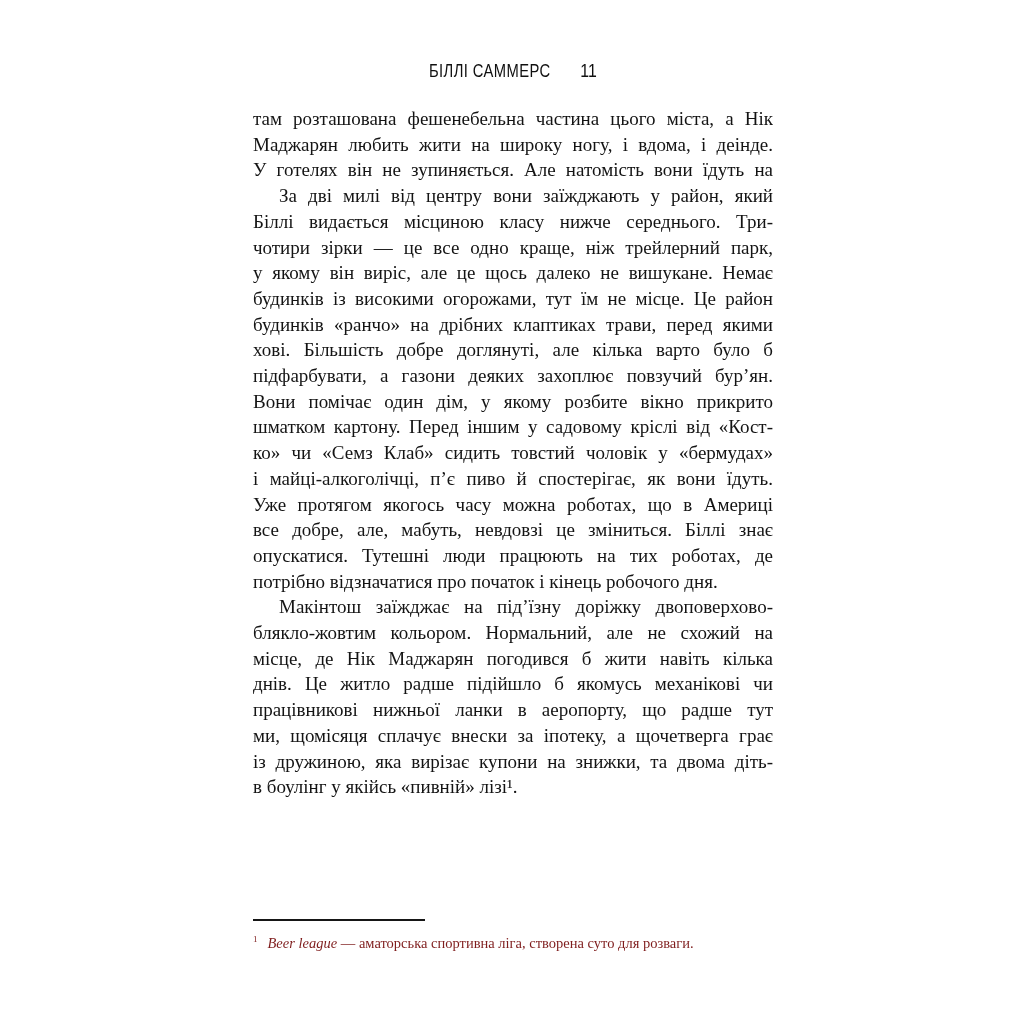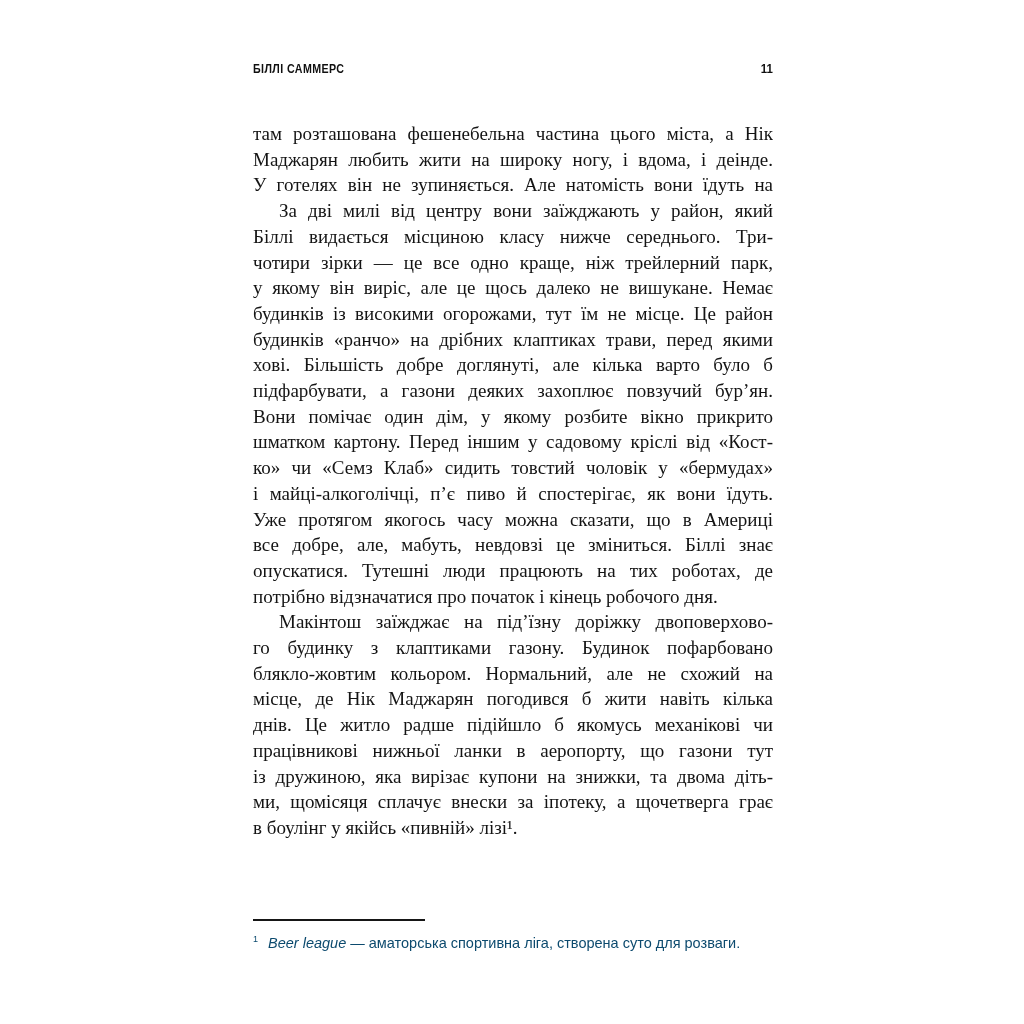--- a/index.html
+++ b/index.html
@@ -10,40 +10,40 @@
     background: #ffffff;
     overflow: hidden;
     color: #161616;
   }
   .header {
     position: absolute;
     top: 61px;
     left: 253px;
     width: 520px;
     display: flex;
-    justify-content: space-between;
+    justify-content: center;
     align-items: baseline;
     font-family: "Liberation Sans", sans-serif;
-    font-weight: 700;
-    font-size: 13px;
+    font-weight: 400;
+    font-size: 18px;
     color: #101010;
   }
   .header .title {
     transform: scaleX(0.82);
     transform-origin: 0 50%;
     letter-spacing: 0.5px;
     white-space: nowrap;
   }
   .header .pagenum {
     transform: scaleX(0.88);
     transform-origin: 100% 50%;
   }
   .text-block {
     position: absolute;
-    top: 121px;
+    top: 106px;
     left: 253px;
     width: 520px;
     font-family: "Liberation Serif", serif;
     font-size: 19px;
     line-height: 25.7px;
     color: #141414;
   }
   .tline {
     text-align: justify;
     text-align-last: justify;
@@ -58,24 +58,24 @@
     left: 253px;
     top: 919px;
     width: 172px;
     border-top: 2px solid #161616;
   }
   .footnote {
     position: absolute;
     left: 253px;
     top: 930px;
     width: 520px;
-    font-family: Liberation Sans, sans-serif;
+    font-family: Liberation Serif, serif;
     font-size: 14.5px;
     line-height: 19px;
-    color: #0c4a6e;
+    color: #7f1d1d;
   }
   .footnote .marker {
     font-size: 9px;
     vertical-align: super;
     margin-right: 10px;
   }
   .footnote .term { font-style: italic; }
 </style>
 </head>
 <body>
@@ -99,34 +99,33 @@
         <div class="tline">чотири зірки — це все одно краще, ніж трейлерний парк,</div>
         <div class="tline">у якому він виріс, але це щось далеко не вишукане. Немає</div>
         <div class="tline">будинків із високими огорожами, тут їм не місце. Це район</div>
         <div class="tline">будинків «ранчо» на дрібних клаптиках трави, перед якими</div>
         <div class="tline">хові. Більшість добре доглянуті, але кілька варто було б</div>
         <div class="tline">підфарбувати, а газони деяких захоплює повзучий бур’ян.</div>
         <div class="tline">Вони помічає один дім, у якому розбите вікно прикрито</div>
         <div class="tline">шматком картону. Перед іншим у садовому кріслі від «Кост-</div>
         <div class="tline">ко» чи «Семз Клаб» сидить товстий чоловік у «бермудах»</div>
         <div class="tline">і майці-алкоголічці, п’є пиво й спостерігає, як вони їдуть.</div>
-        <div class="tline">Уже протягом якогось часу можна сказати, що в Америці</div>
+        <div class="tline">Уже протягом якогось часу можна роботах, що в Америці</div>
         <div class="tline">все добре, але, мабуть, невдовзі це зміниться. Біллі знає</div>
         <div class="tline">опускатися. Тутешні люди працюють на тих роботах, де</div>
         <div class="tline last">потрібно відзначатися про початок і кінець робочого дня.</div>
       </div>
       <div>
         <div class="tline indent">Макінтош заїжджає на під’їзну доріжку двоповерхово-</div>
-        <div class="tline">го будинку з клаптиками газону. Будинок пофарбовано</div>
         <div class="tline">блякло-жовтим кольором. Нормальний, але не схожий на</div>
         <div class="tline">місце, де Нік Маджарян погодився б жити навіть кілька</div>
         <div class="tline">днів. Це житло радше підійшло б якомусь механікові чи</div>
-        <div class="tline">працівникові нижньої ланки в аеропорту, що газони тут</div>
+        <div class="tline">працівникові нижньої ланки в аеропорту, що радше тут</div>
+        <div class="tline">ми, щомісяця сплачує внески за іпотеку, а щочетверга грає</div>
         <div class="tline">із дружиною, яка вирізає купони на знижки, та двома діть-</div>
-        <div class="tline">ми, щомісяця сплачує внески за іпотеку, а щочетверга грає</div>
         <div class="tline last">в боулінг у якійсь «пивній» лізі¹.</div>
       </div>
     </div>
 
   <div class="footnote-rule"></div>
 
   <div class="footnote">
     <span class="marker">1</span><span class="term">Beer league</span>
     <span>— аматорська спортивна ліга, створена суто для розваги.</span>
   </div>

